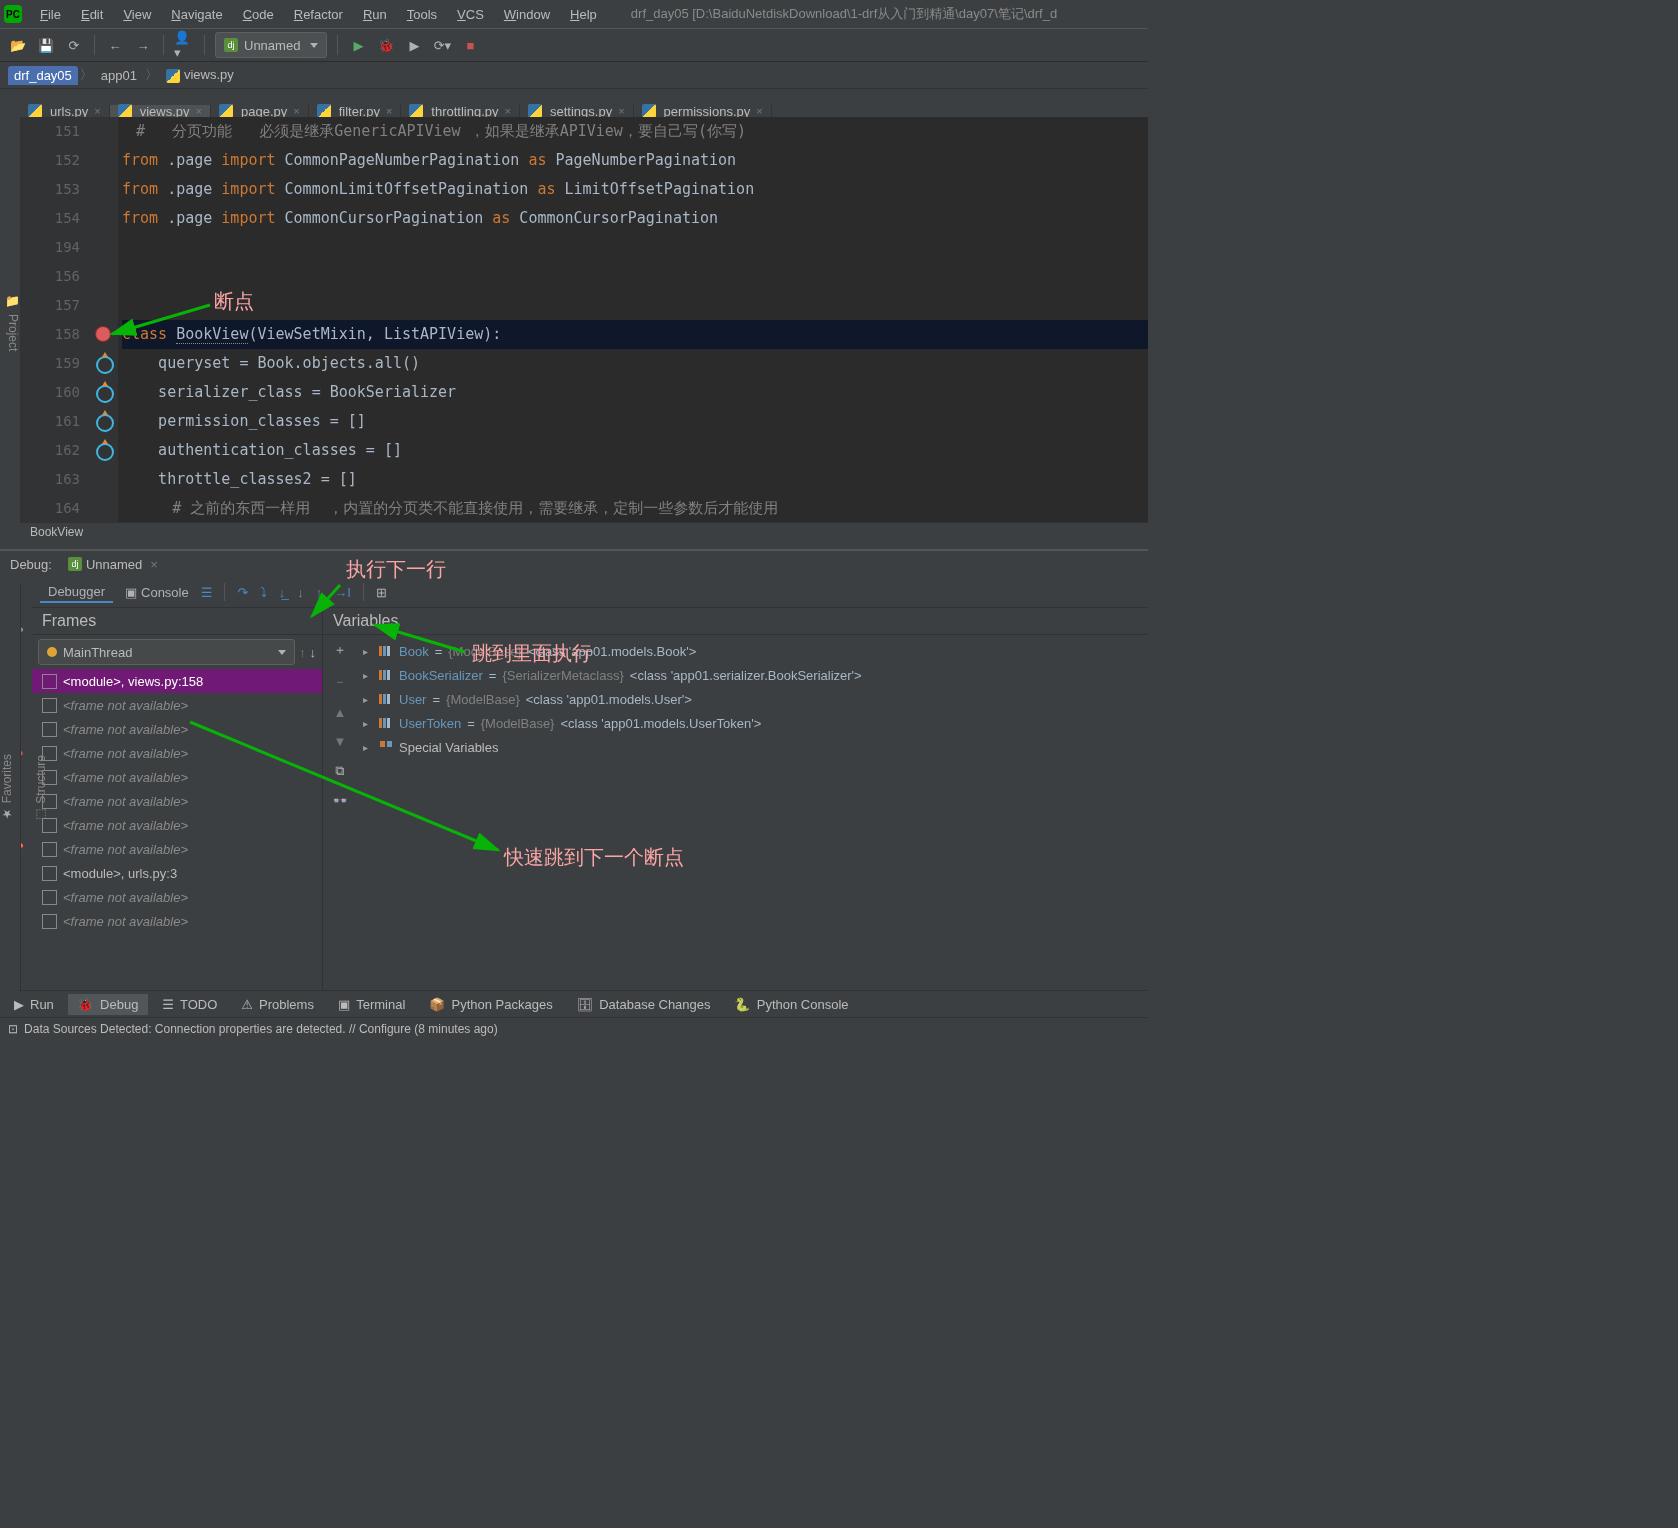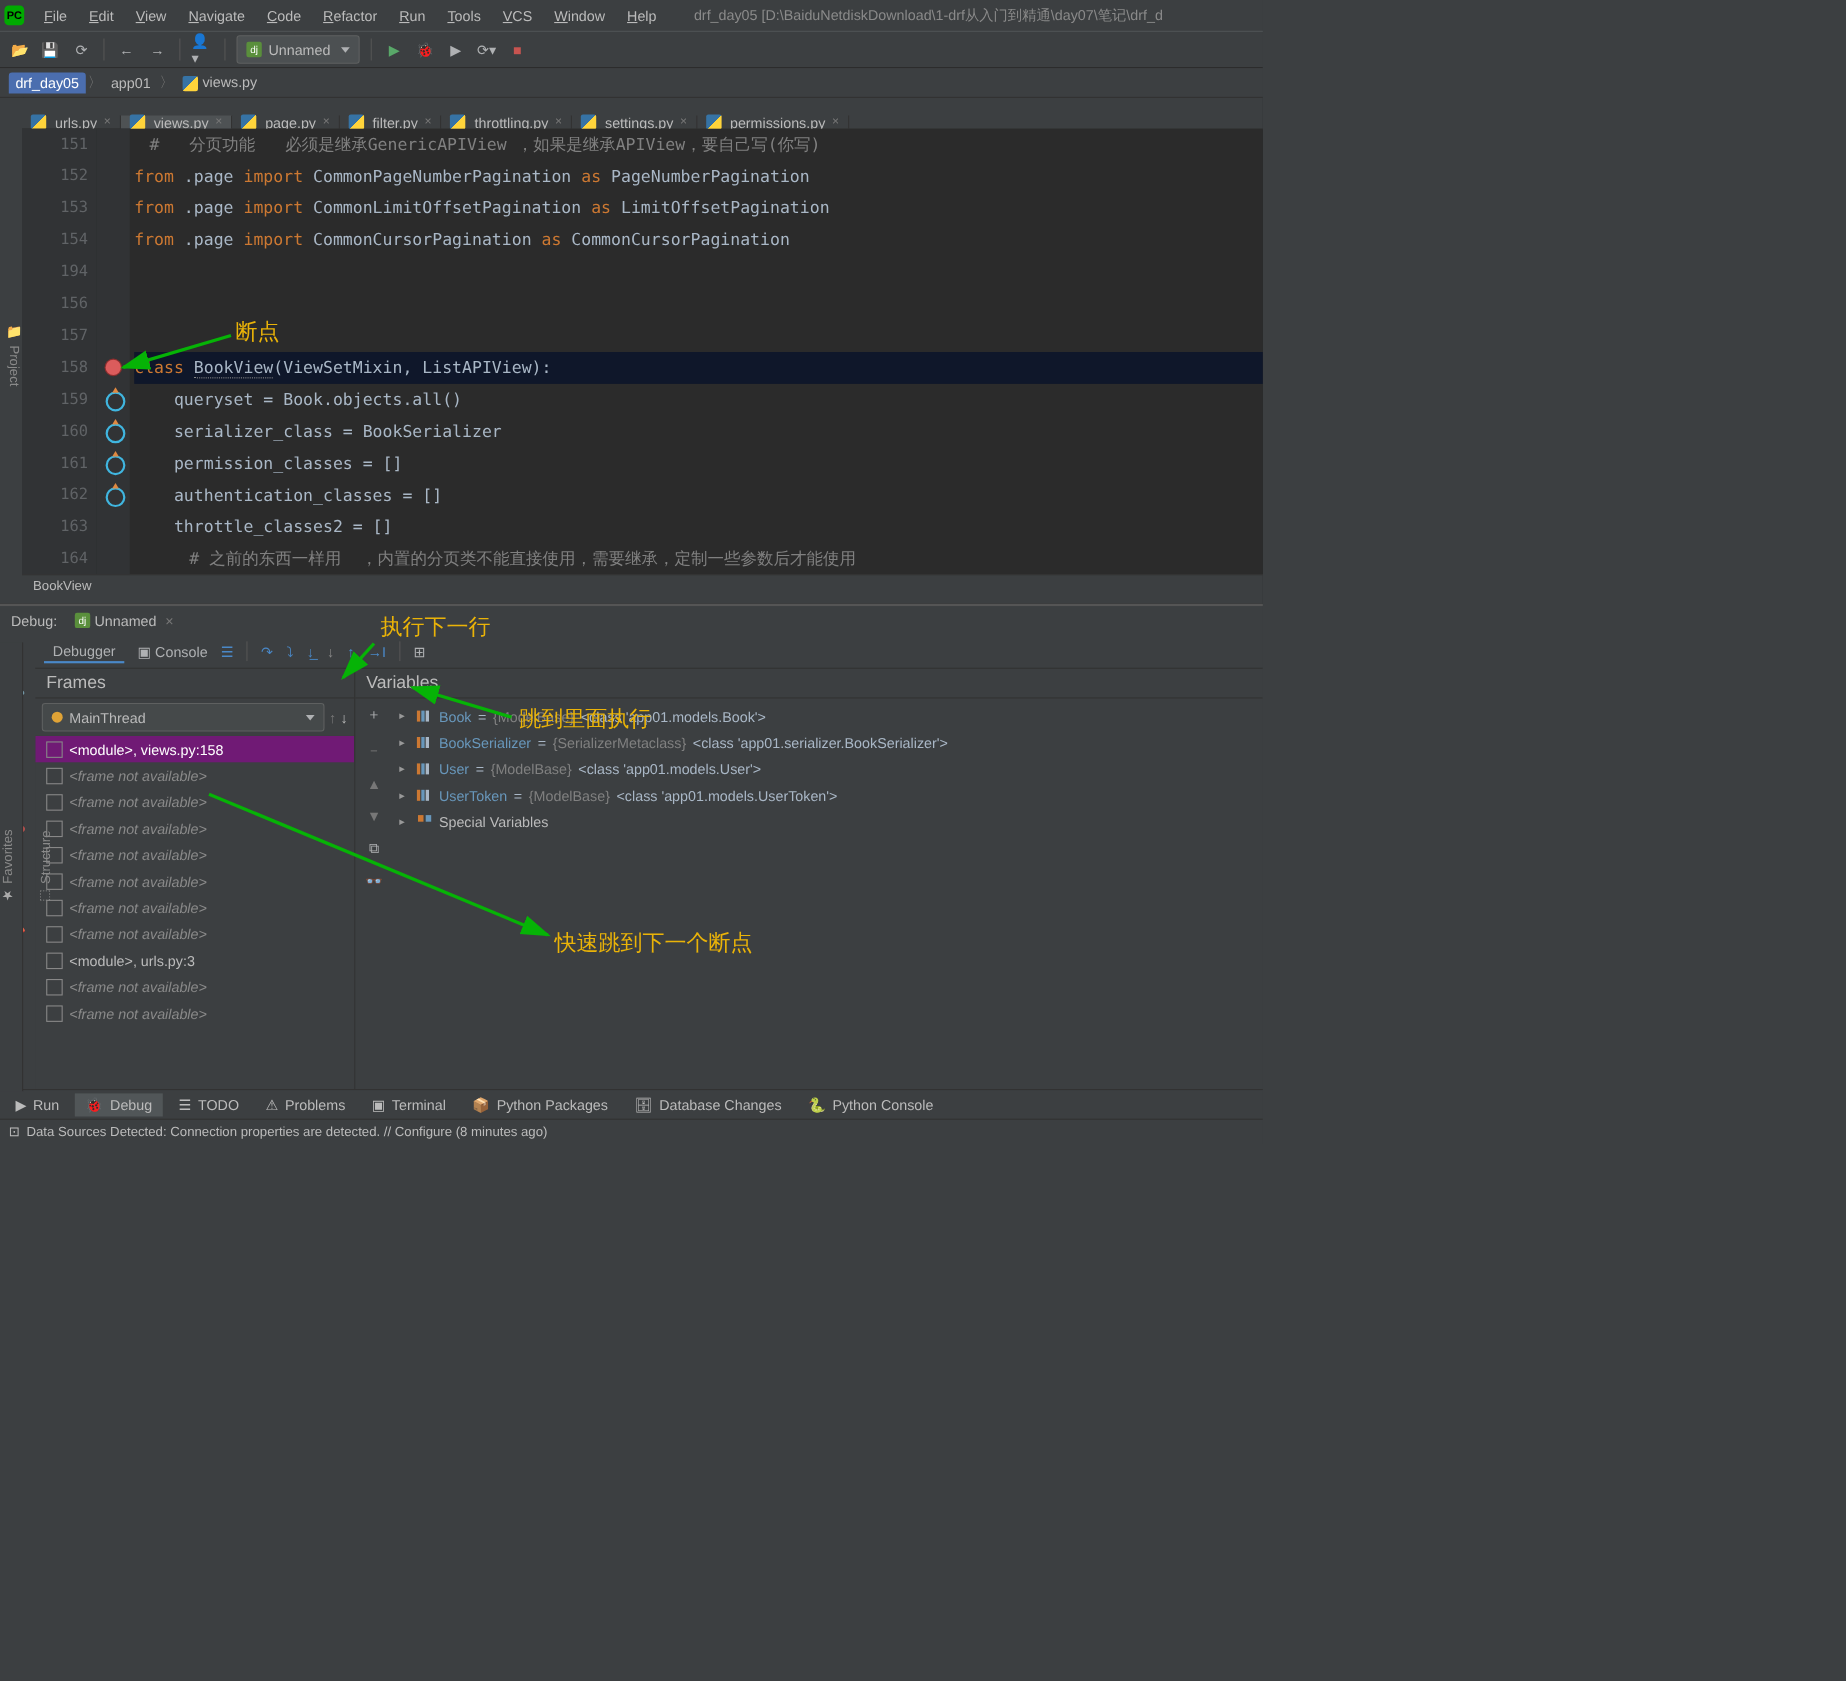--- a/index.html
+++ b/index.html
@@ -75,21 +75,21 @@
 .var-ico span:nth-child(2){background:#6897bb;}
 .var-ico span:nth-child(3){background:#a9b7c6;}
 .var-name{color:#6897bb;}
 .var-type{color:#808080;}
 .var-val{color:#a9b7c6;}
 .bottom-bar{height:26px;background:#3c3f41;border-top:1px solid #323232;display:flex;align-items:center;gap:4px;padding:0 4px;}
 .bottom-tab{padding:3px 10px;display:flex;align-items:center;gap:6px;cursor:pointer;color:#bbb;}
 .bottom-tab.active{background:#515658;}
 .status-bar{height:22px;background:#3c3f41;border-top:1px solid #323232;display:flex;align-items:center;padding:0 8px;color:#bbb;font-size:12px;gap:6px;}
 
-.anno{position:absolute;color:#eab308;font-family:'Microsoft YaHei',sans-serif;font-size:20px;pointer-events:none;z-index:200;}
+.anno{position:absolute;color:#fca5a5;font-family:'Microsoft YaHei',sans-serif;font-size:20px;pointer-events:none;z-index:200;}
 svg.anno-svg{position:absolute;top:0;left:0;width:100%;height:100%;pointer-events:none;z-index:199;}
 .left-strip{position:absolute;left:0;top:584px;bottom:48px;width:20px;background:#3c3f41;border-right:1px solid #323232;writing-mode:vertical-rl;display:flex;flex-direction:column;align-items:center;justify-content:flex-end;padding:10px 0;gap:20px;color:#8a8a8a;font-size:12px;}
 .left-strip .sect{transform:rotate(180deg);display:flex;align-items:center;gap:4px;}
 .star{color:#aaa;}
 </style>
 </head>
 <body>
 
 <div class="root">
 

